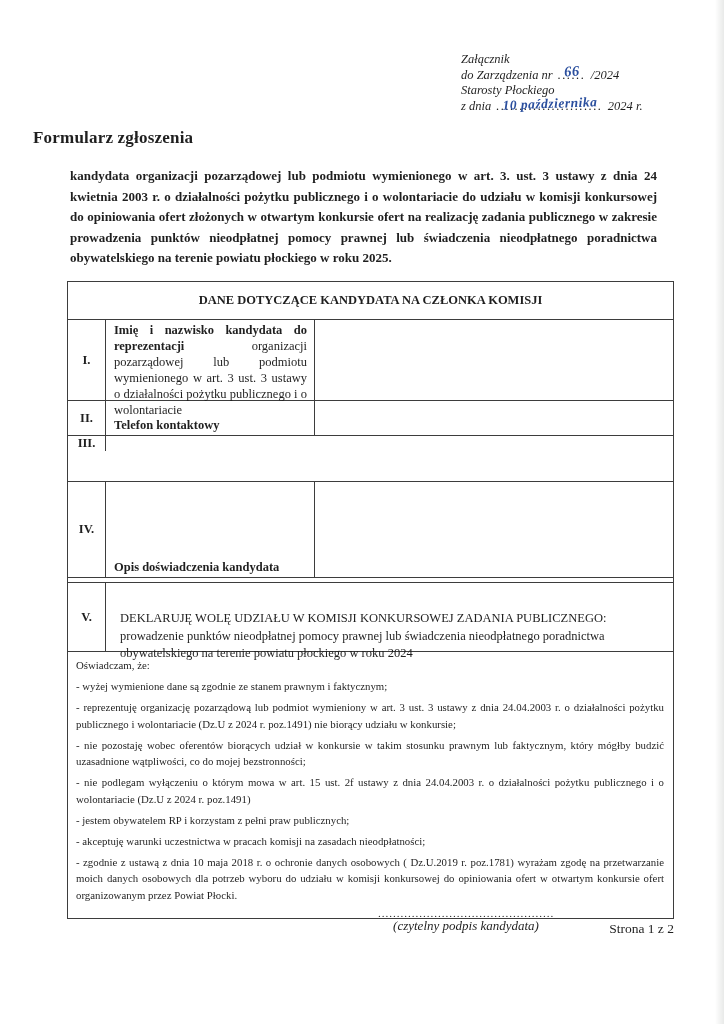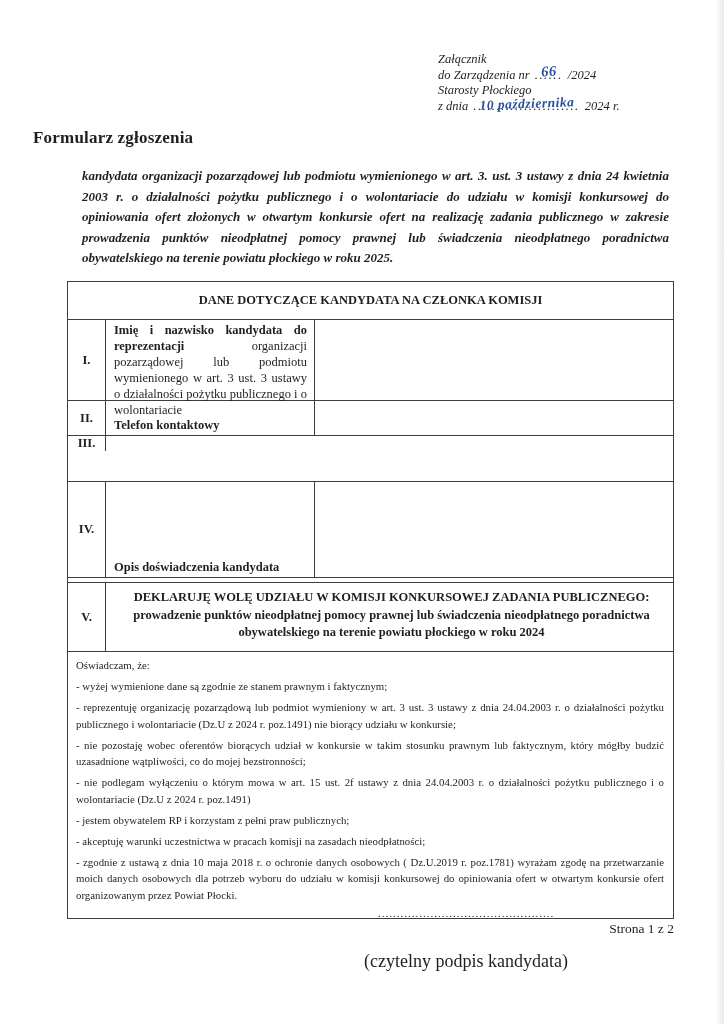--- a/index.html
+++ b/index.html
@@ -6,36 +6,36 @@
   body{
     width:724px;height:1024px;background:#ffffff;
     font-family:"Liberation Serif", serif;color:#1f1f1f;
     position:relative;overflow:hidden;
   }
   .page{position:absolute;inset:0;background:#fff;}
   .scan-edge{position:absolute;right:0;top:0;width:9px;height:100%;
     background:linear-gradient(to right, rgba(0,0,0,0), rgba(70,80,70,0.12));}
 
   
-  .attachment{position:absolute;left:438px;top:52px;font-style:italic;
+  .attachment{position:absolute;left:461px;top:52px;font-style:italic;
     font-size:12.5px;line-height:15.5px;white-space:nowrap;}
   .overwrite{position:relative;display:inline-block;margin:0 2px;}
   .print-dots{letter-spacing:1.5px;font-style:italic;}
   .hand{position:absolute;left:50%;top:-4px;transform:translateX(-50%) rotate(-4deg);
     color:#2b4f9e;font-size:14.5px;font-weight:bold;font-style:italic;
     white-space:nowrap;letter-spacing:0.5px;}
   .hand.date{font-size:13.5px;top:-3px;transform:translateX(-50%) rotate(-2deg);}
 
   
   .title{position:absolute;left:0;top:128px;width:100%;
     font-size:17px;font-weight:bold;letter-spacing:0.2px;padding-left:33px;}
 
   
-  .intro{position:absolute;left:82px;top:166px;width:587px;
-    font-size:13px;font-weight:bold;line-height:20.5px;text-align:justify;font-style:italic;}
+  .intro{position:absolute;left:70px;top:166px;width:587px;
+    font-size:13px;font-weight:bold;line-height:20.5px;text-align:justify;}
 
   
   .form-table{position:absolute;left:67px;top:281px;width:607px;height:638px;
     border:1.4px solid #3d3d3d;display:flex;flex-direction:column;box-sizing:border-box;
     font-size:12.5px;}
   .t-header{height:37px;border-bottom:1px solid #3d3d3d;display:flex;
     align-items:center;justify-content:center;font-weight:bold;flex:0 0 auto;text-align:center;}
   .t-row{display:flex;border-bottom:1px solid #3d3d3d;flex:0 0 auto;}
   .t-num{width:37px;border-right:1px solid #3d3d3d;display:flex;
     align-items:center;justify-content:center;font-weight:bold;flex:0 0 auto;}
@@ -45,31 +45,31 @@
   .row-i .t-label{align-items:flex-start;}
   .row-i .inner{text-align:justify;line-height:16px;}
   .lbl-rest{font-weight:normal;}
   .t-value{flex:1;}
   .row-i{height:80px;}
   .row-ii{height:34px;}
   .row-iii{height:45px;flex-direction:column;}
   .row-iv{height:95px;}
   .t-gap{height:4px;border-bottom:1px solid #3d3d3d;flex:0 0 auto;}
   .row-v{height:68px;}
-  .t-decl{flex:1;padding:6px 10px 4px 14px;box-sizing:border-box;font-weight:bold;
-    line-height:17.5px;text-align:center;}
+  .t-decl{flex:1;padding:6px 10px 4px 14px;box-sizing:border-box;font-weight:normal;
+    line-height:17.5px;text-align:left;margin-top:21px;}
 
   
   .t-statements{flex:1;padding:5px 9px 4px 8px;display:flex;flex-direction:column;
     font-size:10.8px;line-height:16.5px;}
   .t-statements p{margin:0 0 4.5px 0;text-align:justify;}
   .signature{margin-top:auto;margin-left:auto;margin-right:88px;width:220px;
     text-align:center;margin-bottom:2px;}
   .sig-dots{font-size:11px;letter-spacing:1px;line-height:10px;}
-  .sig-caption{font-size:18px;line-height:15px;margin-top:36px;}
+  .sig-caption{font-style:italic;font-size:13px;line-height:15px;}
 
   
   .footer{position:absolute;top:921px;left:67px;width:607px;text-align:right;
     font-size:13.5px;}
 </style>
 </head>
 <body>
 
 <div class="page">
 

